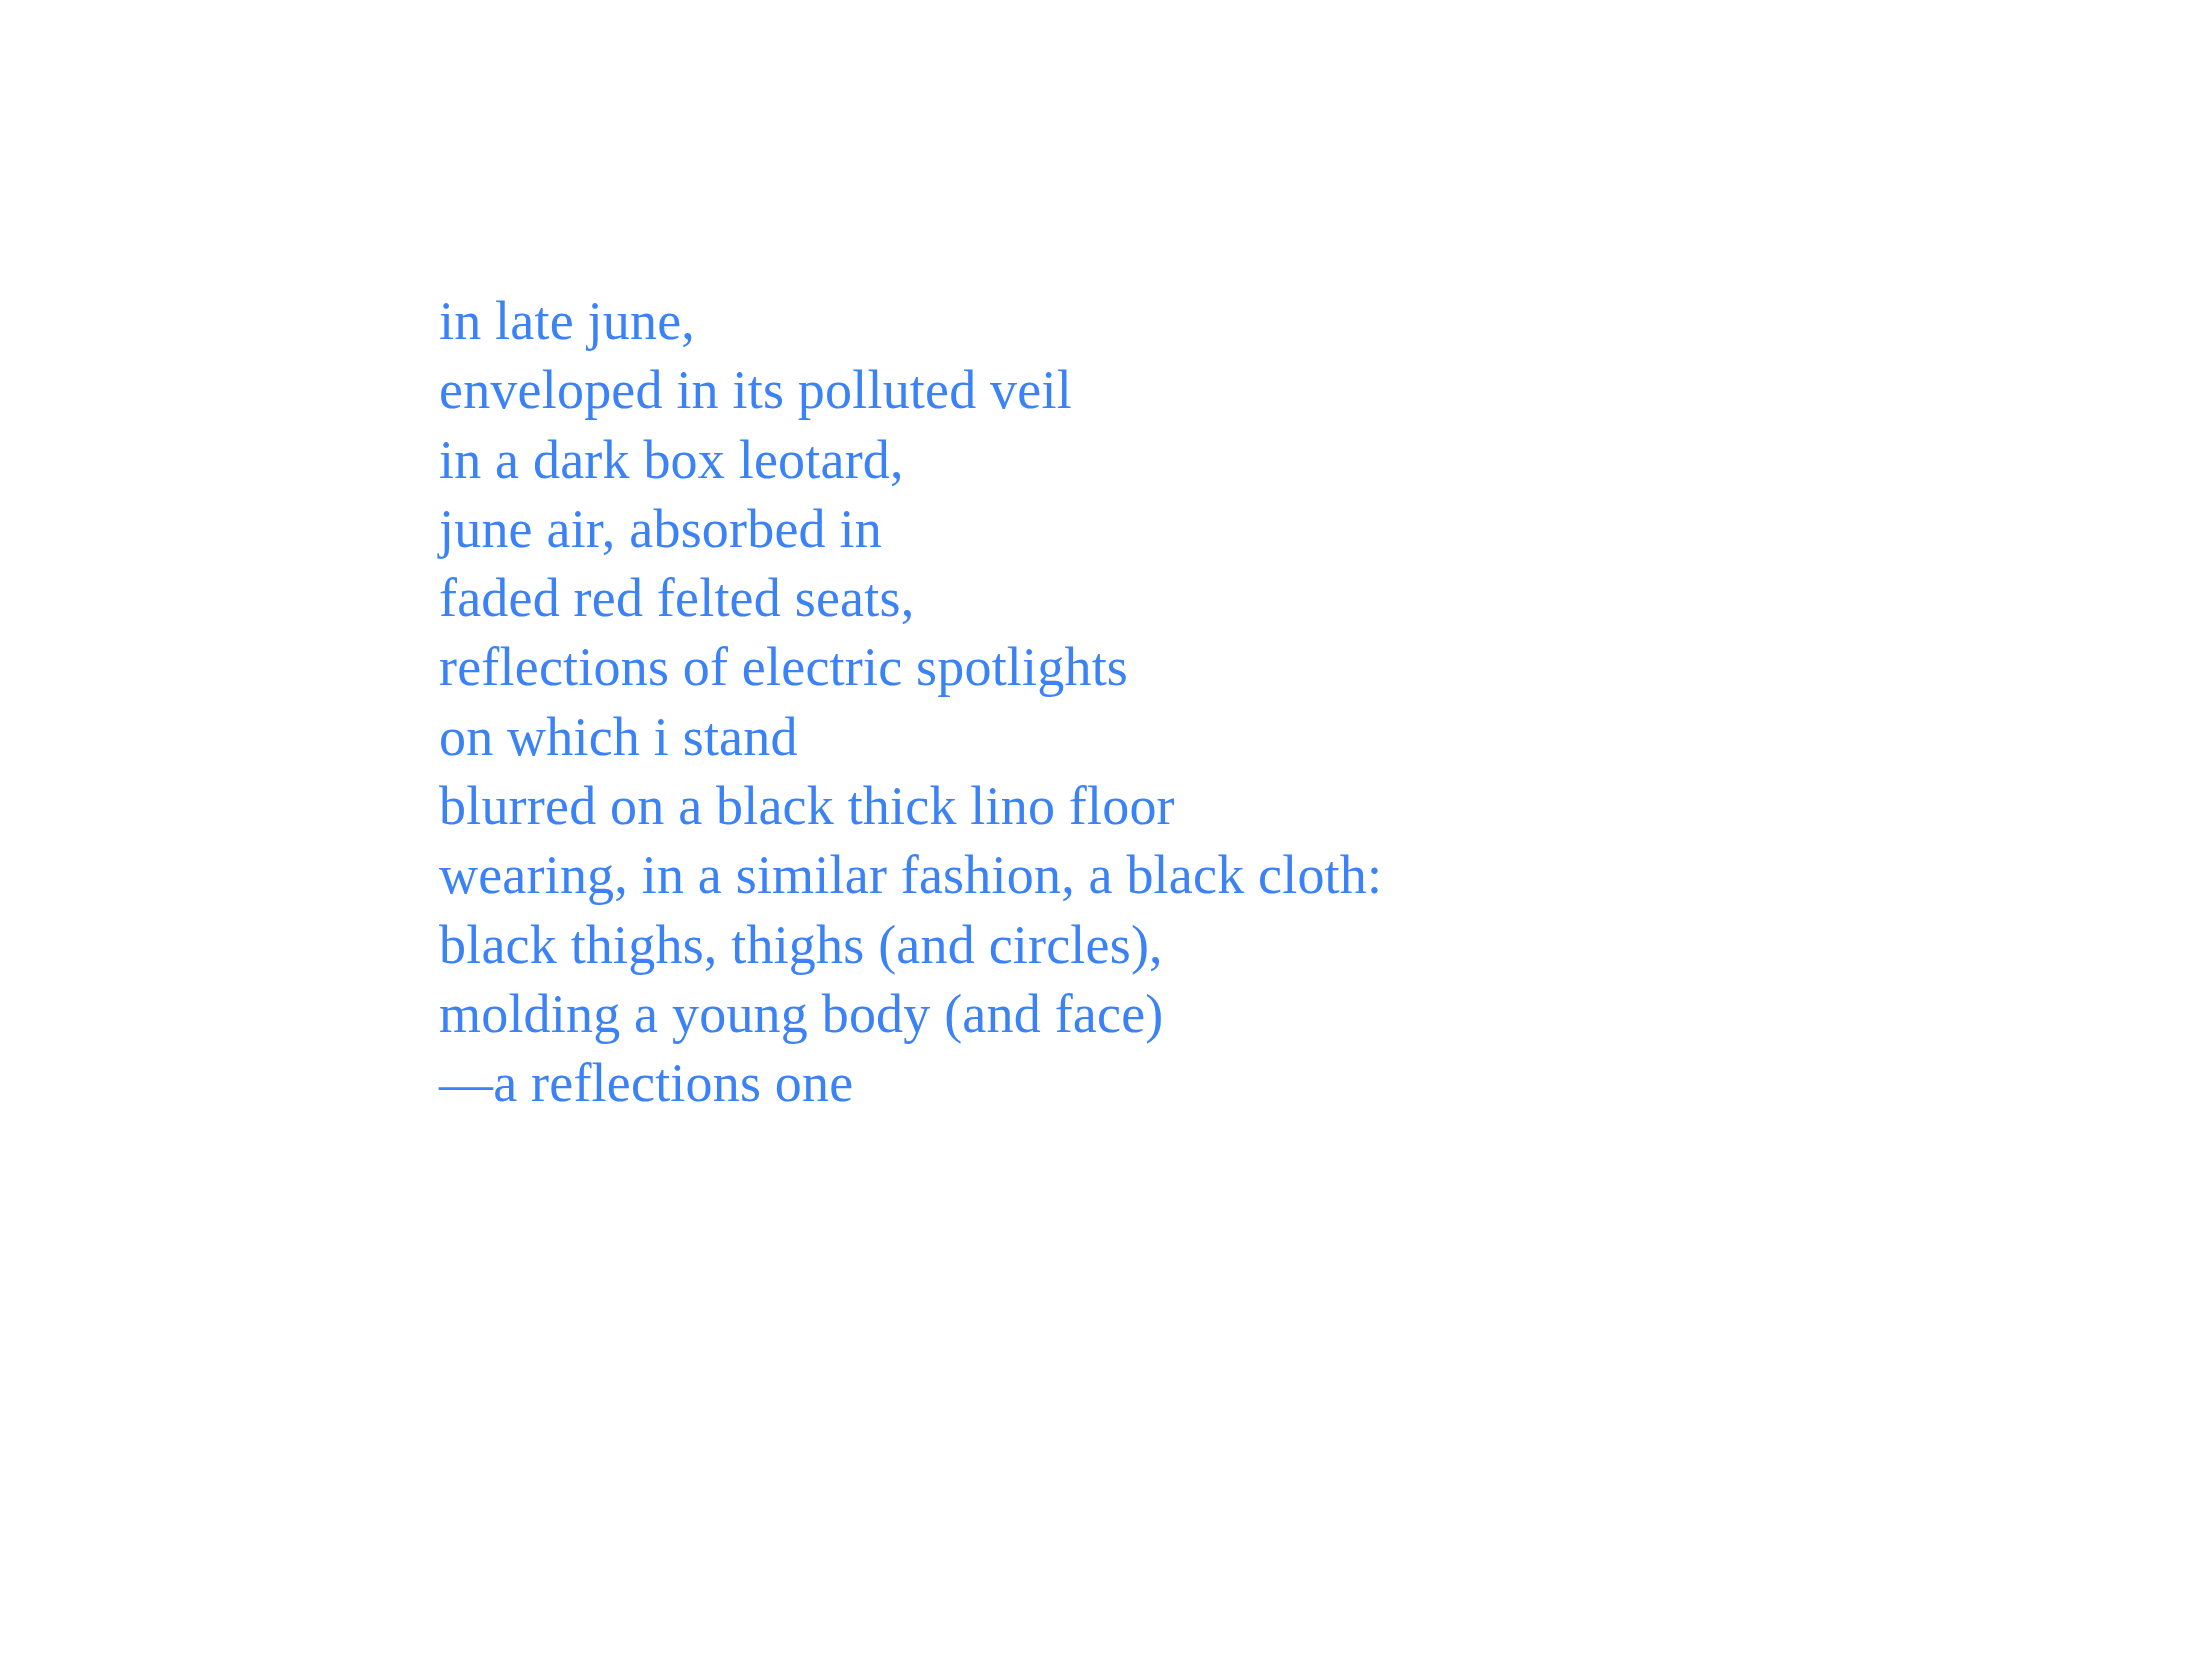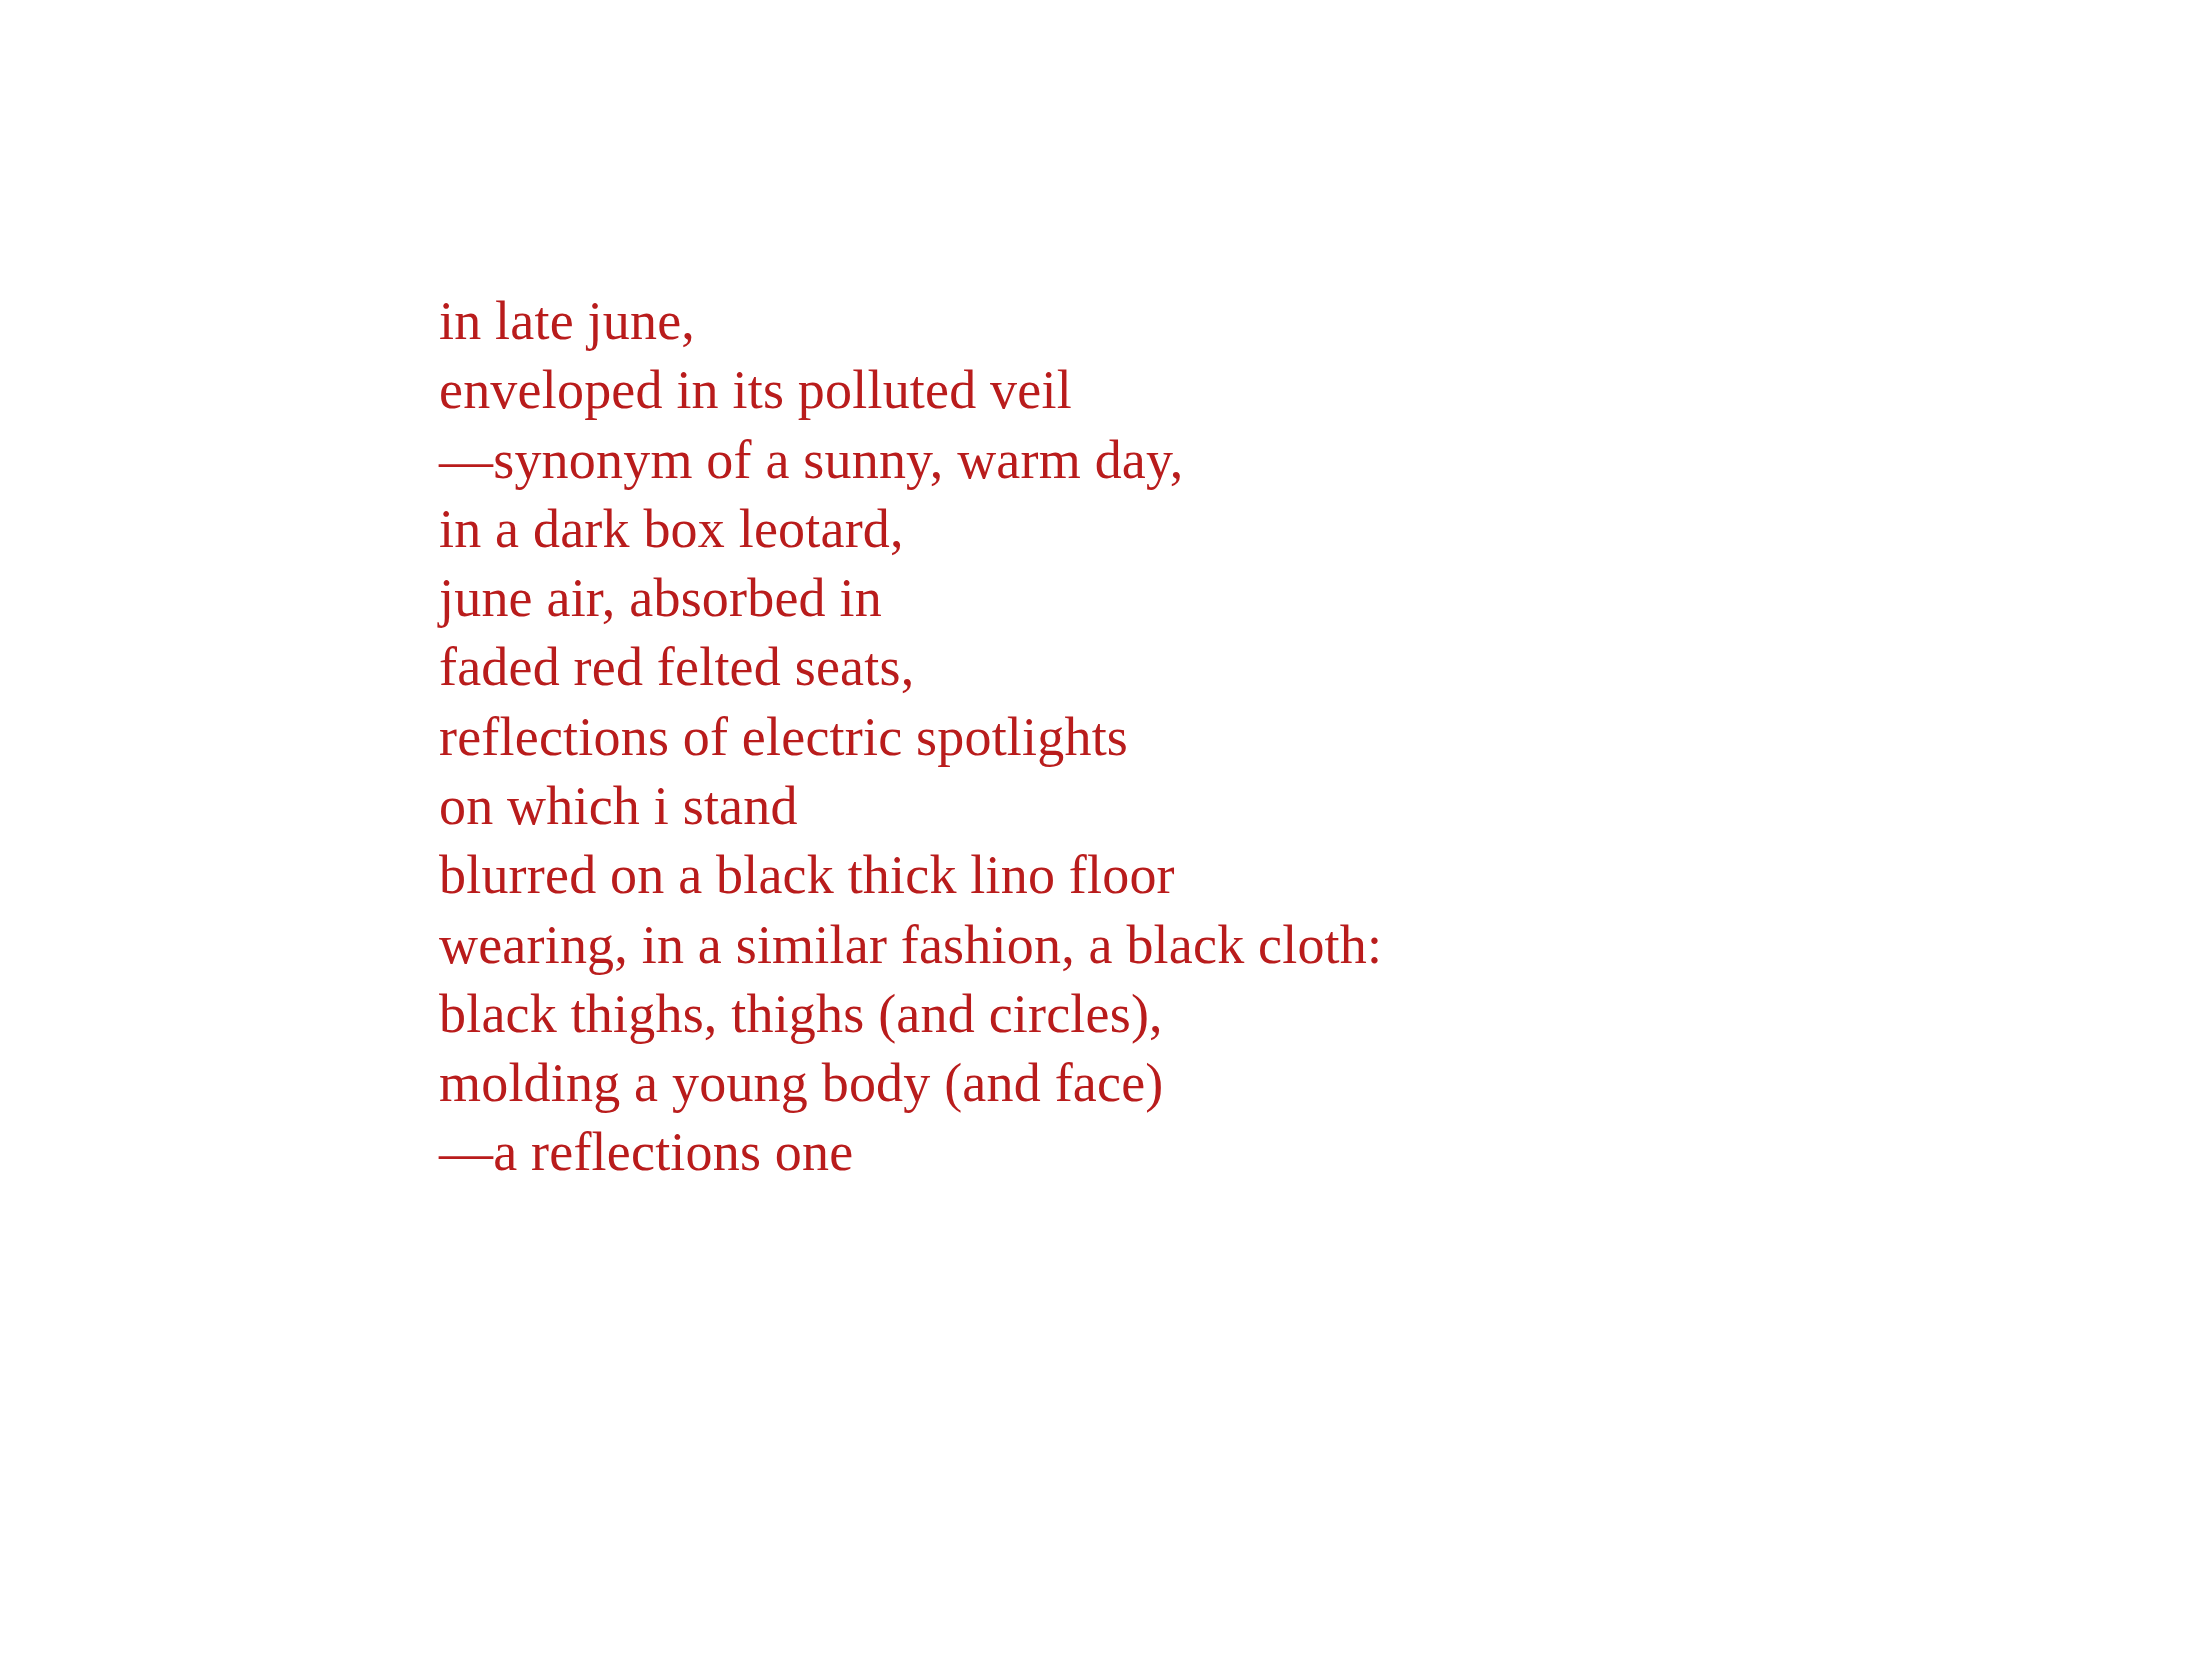--- a/index.html
+++ b/index.html
@@ -24,32 +24,31 @@
     position: absolute;
     left: 439px;
     top: 287px;
     width: 1551px;
   }
   .poem-line {
     font-size: 54px;
     line-height: 1.283;
     letter-spacing: 0.2px;
     white-space: pre;
-    color: #b91c1c;
+    color: #3b82f6;
     font-weight: 400;
   }
 </style>
 </head>
 <body>
 
 <div class="page">
   <div class="poem">
     <div class="poem-line">in late june,</div>
     <div class="poem-line">enveloped in its polluted veil</div>
-    <div class="poem-line">—synonym of a sunny, warm day,</div>
     <div class="poem-line">in a dark box leotard,</div>
     <div class="poem-line">june air, absorbed in</div>
     <div class="poem-line">faded red felted seats,</div>
     <div class="poem-line">reflections of electric spotlights</div>
     <div class="poem-line">on which i stand</div>
     <div class="poem-line">blurred on a black thick lino floor</div>
     <div class="poem-line">wearing, in a similar fashion, a black cloth:</div>
     <div class="poem-line">black thighs, thighs (and circles),</div>
     <div class="poem-line">molding a young body (and face)</div>
     <div class="poem-line">—a reflections one</div>

